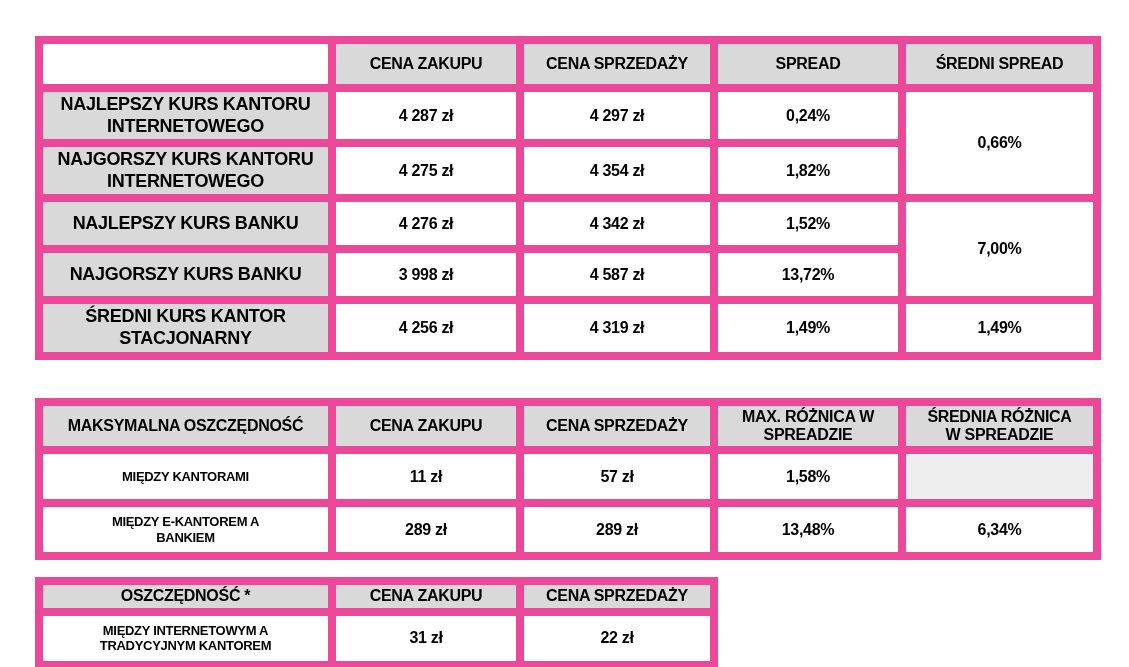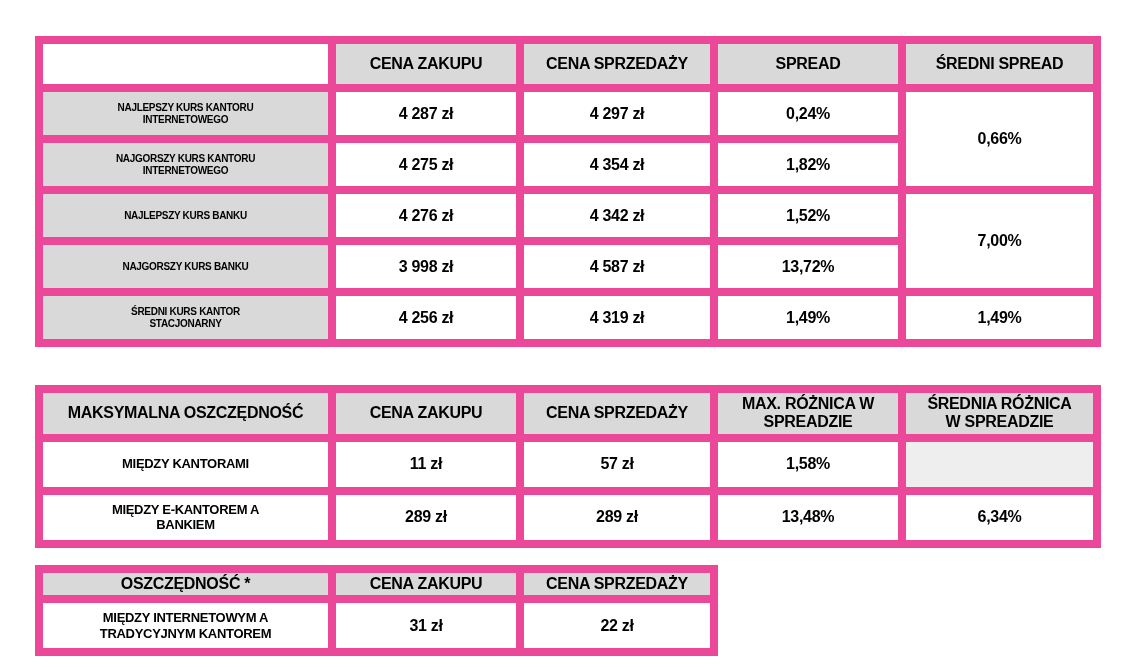--- a/index.html
+++ b/index.html
@@ -27,21 +27,21 @@
   }
   
   .hdr {
     background: #d9d9d9;
     font-size: 16px;
     line-height: 1.15;
     letter-spacing: -0.3px;
   }
   .lbl {
     background: #d9d9d9;
-    font-size: 10px;
+    font-size: 18px;
     line-height: 1.2;
     letter-spacing: -0.3px;
   }
   .lblw {
     background: #ffffff;
     font-size: 13px;
     line-height: 1.2;
     letter-spacing: -0.3px;
   }
   .val {

